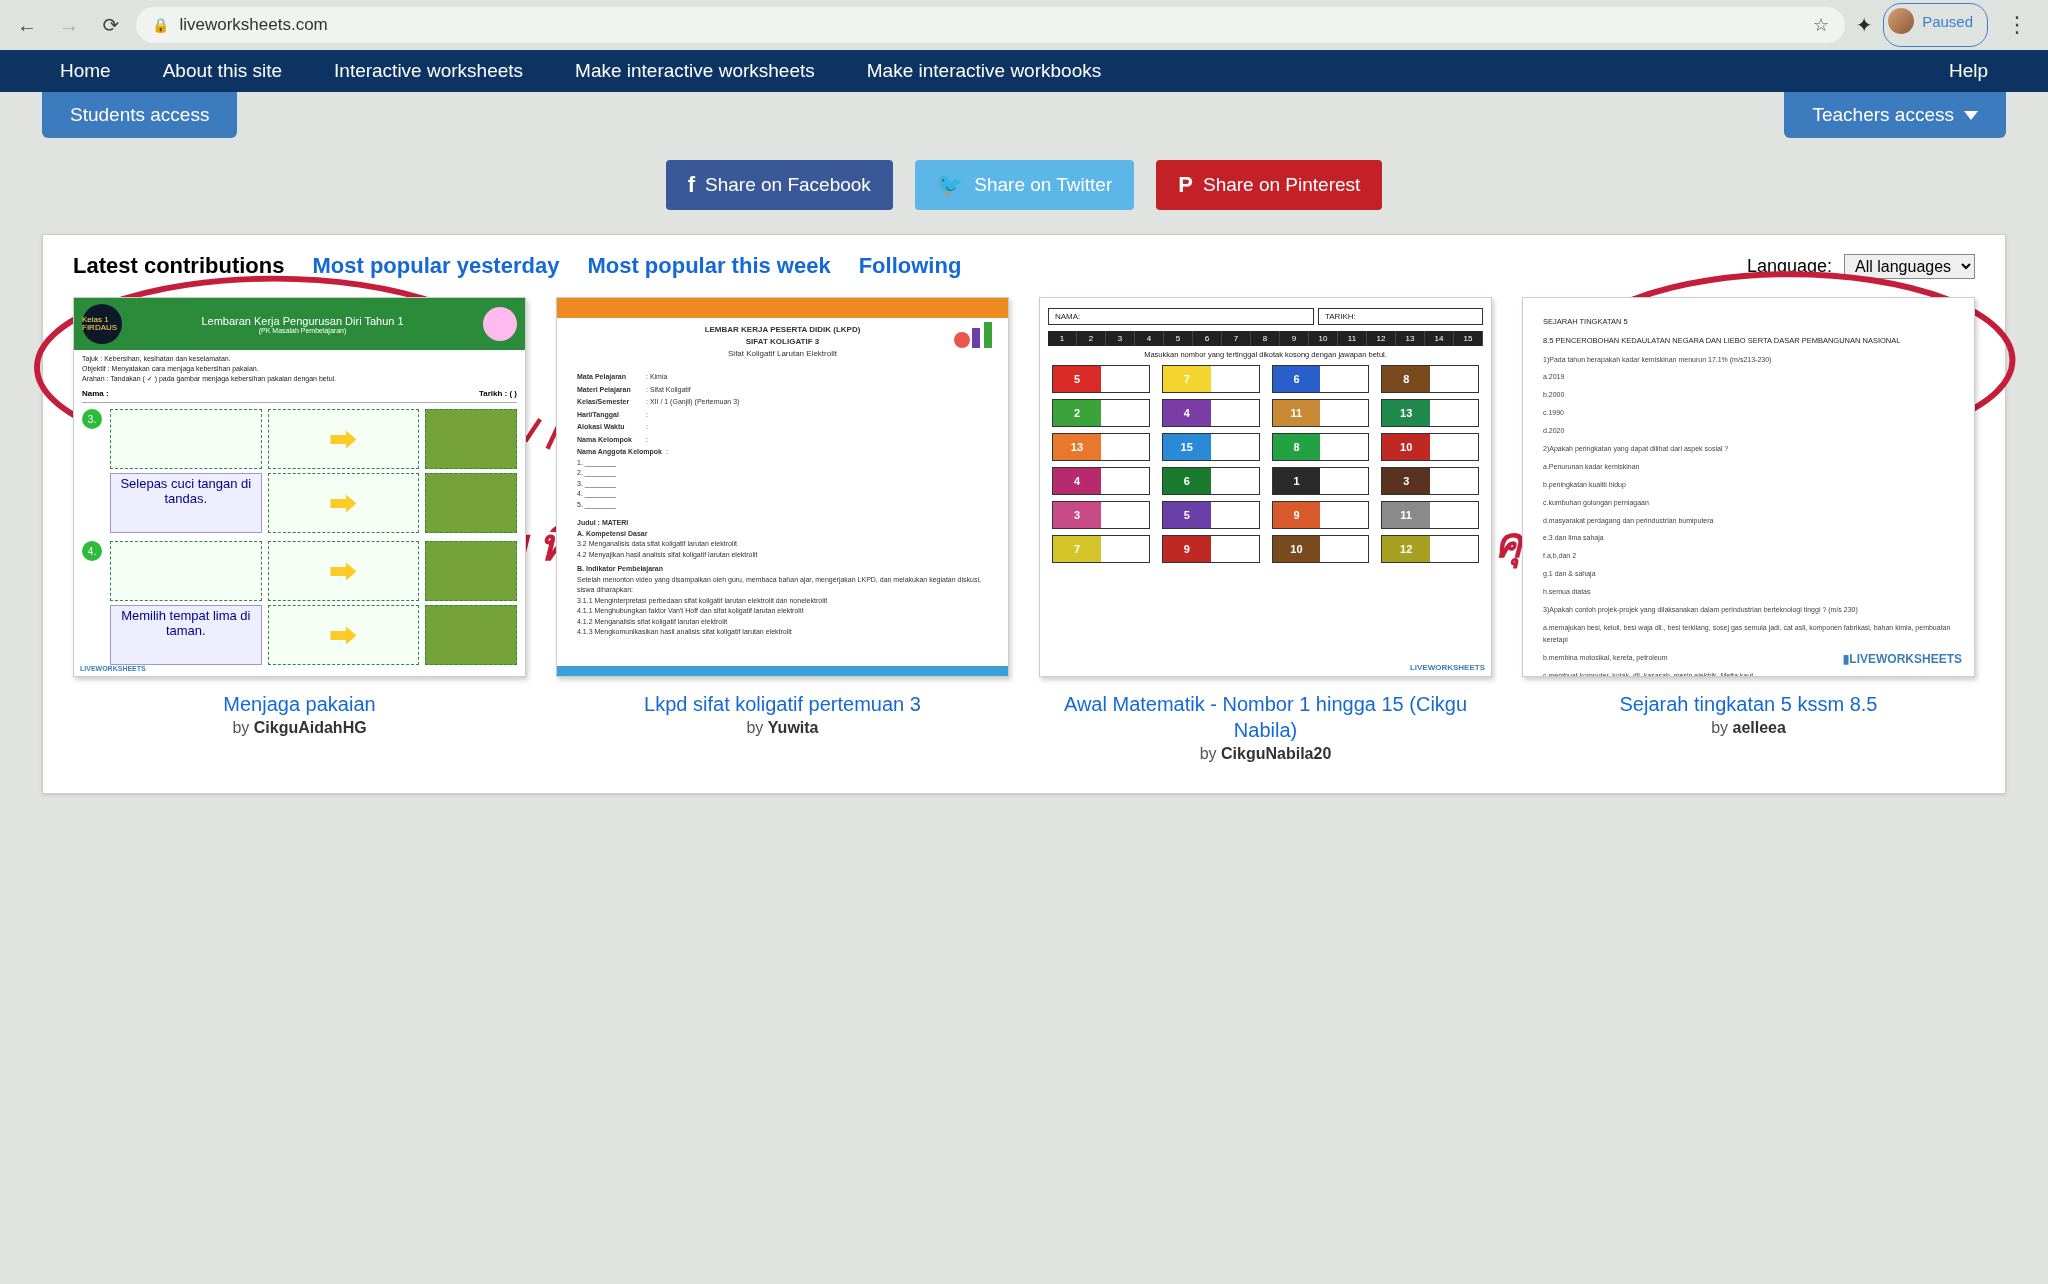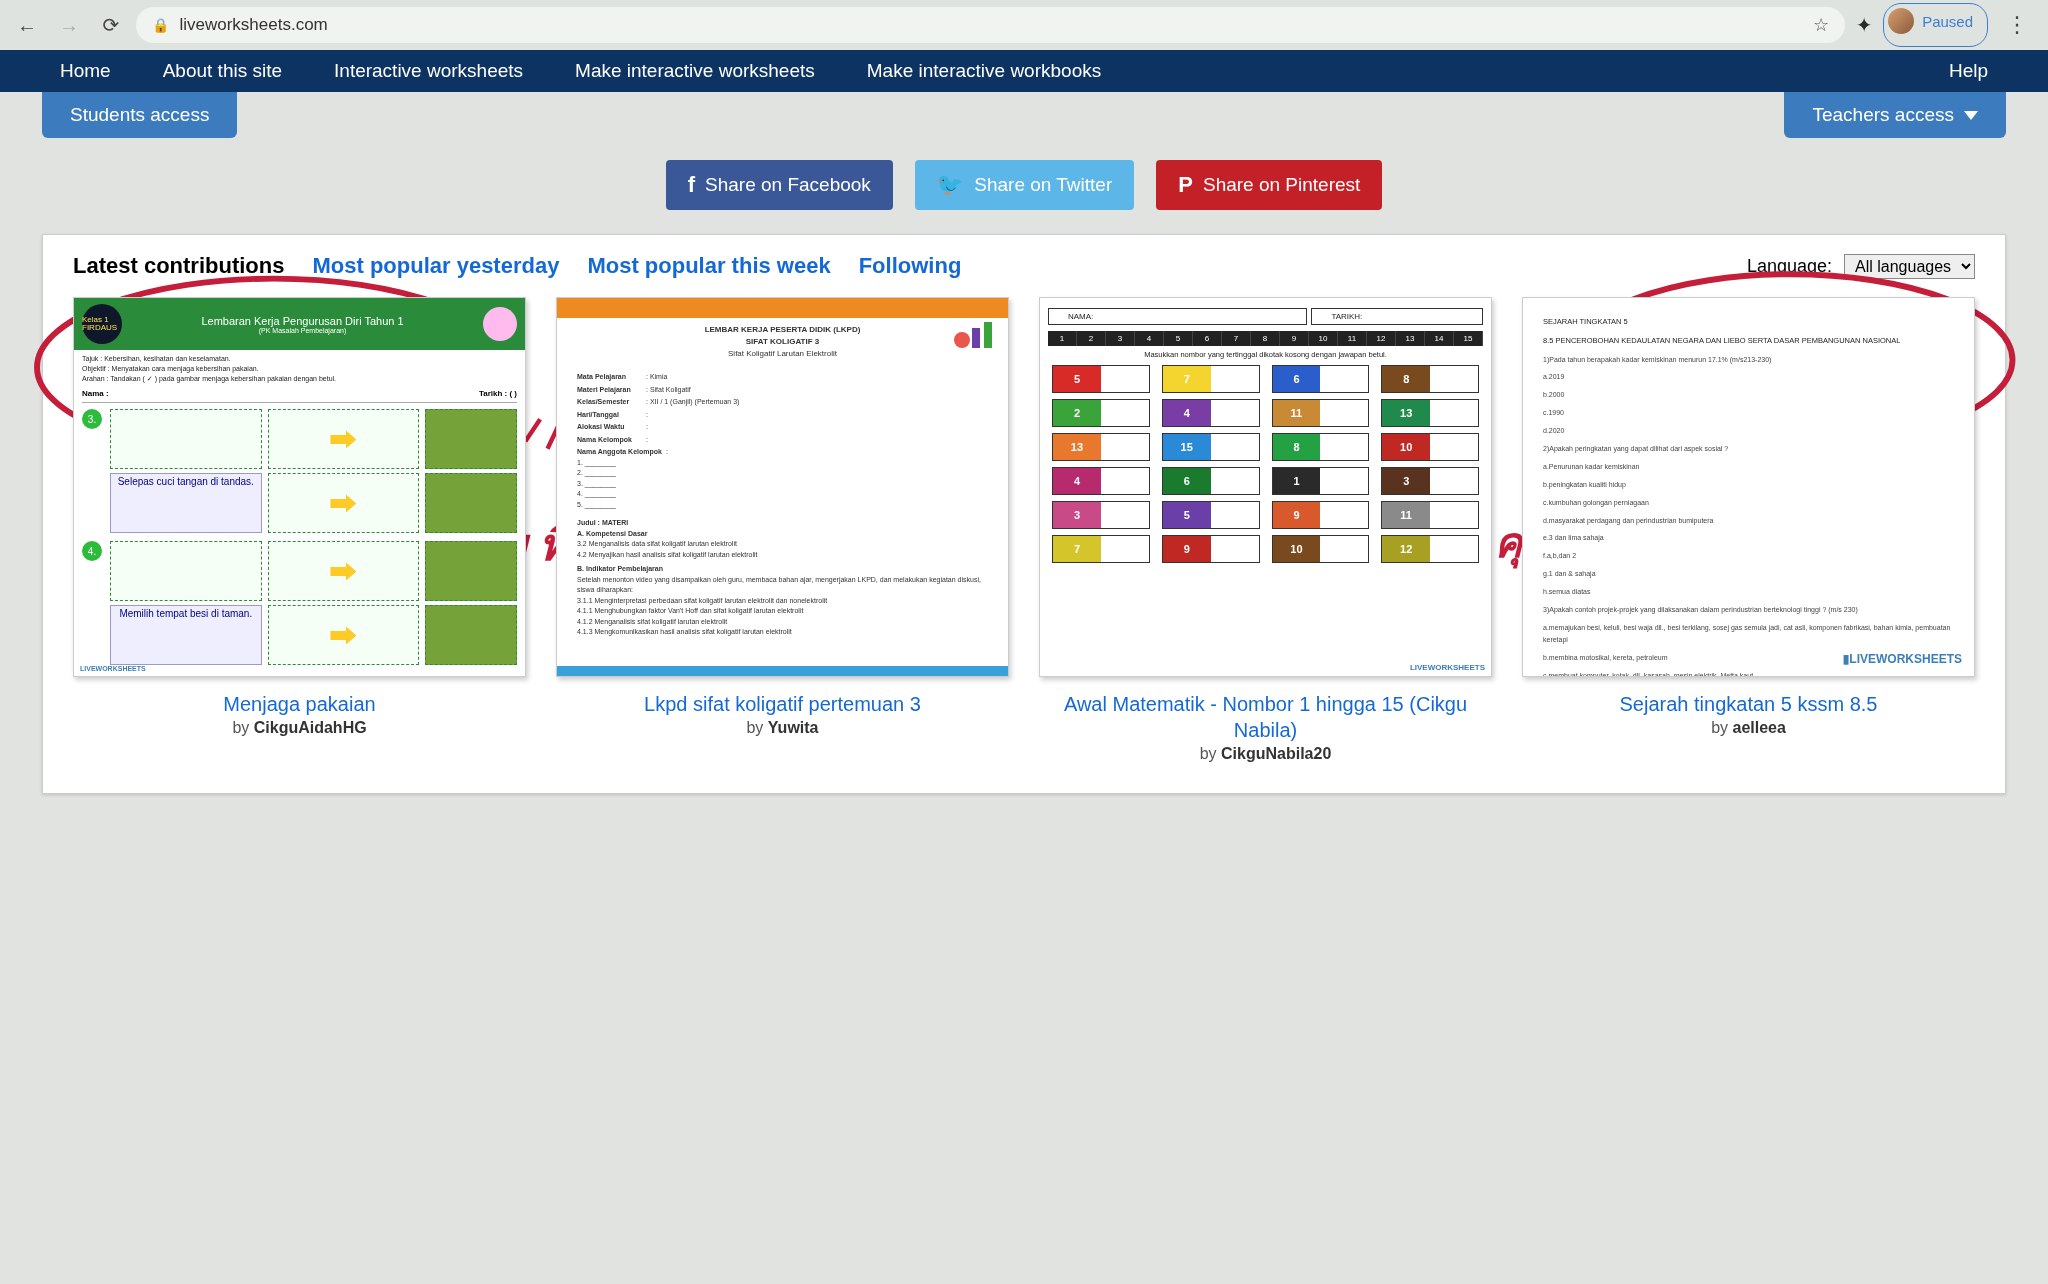--- a/index.html
+++ b/index.html
@@ -77,35 +77,35 @@
     .ws1-title { flex:1; text-align:center; }
     .ws1-char { width:34px; height:34px; background:#fbe; border-radius:50%; }
     .ws1-lines { padding:4px 8px; font-size:7px; line-height:1.4; color:#222; }
     .ws1-lines div { white-space:nowrap; overflow:hidden; }
     .ws1-row { display:flex; gap:8px; padding:4px 8px; }
     .ws1-num { width:20px; height:20px; background:#2cbb3a; border-radius:50%; color:#fff; font-size:10px; display:flex; align-items:center; justify-content:center; }
     .ws1-panes { display:flex; gap:6px; flex:1; }
     .ws1-pane { flex:1; border:1.5px dashed #2a8c3a; height:60px; background:#f6fff6; position:relative;}
     .ws1-arrow { width:26px; height:18px; background:#fccb27; clip-path:polygon(0 25%,60% 25%,60% 0,100% 50%,60% 100%,60% 75%,0 75%); position:absolute; left:50%; top:50%; transform:translate(-50%,-50%);}
     .ws1-target { flex:0.6; border:1.5px dashed #2a8c3a; background:#76a23a; height:60px;}
-    .ws1-caption { font-size:10px; text-align:center; color:#008; padding:2px;}
+    .ws1-caption { font-size:13px; text-align:center; color:#008; padding:2px;}
 
     
     .ws2-topbar { height:20px; background:#ed8b21; }
     .ws2-illus { position:absolute; right:8px; top:12px; width:50px; height:40px; }
     .ws2 { font-size:7px; padding:6px 20px; color:#333; line-height:1.5;}
     .ws2 .t { text-align:center; font-weight:bold; font-size:8px;}
     .ws2 .row { display:flex; gap:4px; margin-top:2px;}
     .ws2 .lbl { min-width:65px; font-weight:bold;}
     .ws2-footer { position:absolute; bottom:0; left:0; right:0; height:10px; background:#3aa0d8;}
 
     
     .ws3 { padding:10px 8px; font-size:7px; color:#222;}
     .ws3-labels { display:flex; gap:4px; }
-    .ws3-labels .box { border:1px solid #333; padding:3px 19px; flex:1; font-size:8px; }
+    .ws3-labels .box { border:1px solid #333; padding:3px 6px; flex:1; font-size:8px; }
     .ws3-numstrip { display:flex; background:#222; margin-top:6px;}
     .ws3-numstrip span { flex:1; color:#fff; text-align:center; font-size:8px; padding:3px 0; border-right:1px solid #444;}
     .ws3-instr { font-size:7.5px; text-align:center; padding:4px 0;}
     .ws3-grid { display:grid; grid-template-columns:repeat(4,1fr); gap:6px 12px; padding:2px 4px;}
     .ws3-cell { display:flex; height:28px; border:1px solid #333;}
     .ws3-cell .c { flex:1; display:flex; align-items:center; justify-content:center; font-size:11px; font-weight:bold;}
     .ws3-cell .blank { flex:1; background:#fff;}
     .ws3-brand { position:absolute; bottom:4px; right:6px; font-size:8px; color:#3c7fb8; font-weight:bold;}
 
     
@@ -258,21 +258,21 @@
                 <div class="ws1-pane">
                   <div class="ws1-arrow"></div>
                 </div>
                 <div class="ws1-target"></div>
               </div>
             </div>
           <div class="ws1-row" style="padding-top:0">
               <div style="width:20px"></div>
               <div class="ws1-panes">
                 <div class="ws1-pane" style="border-style:solid;border-color:#99c;background:#eef">
-                  <div class="ws1-caption">Memilih tempat besi di taman.</div>
+                  <div class="ws1-caption">Memilih tempat lima di taman.</div>
                 </div>
                 <div class="ws1-pane">
                   <div class="ws1-arrow"></div>
                 </div>
                 <div class="ws1-target"></div>
               </div>
             </div>
           <div class="ws3-brand" style="color:#3c7fb8;font-size:7px;left:6px;right:auto">LIVEWORKSHEETS</div>
         </div>
         <div class="card-title">Menjaga pakaian</div>

